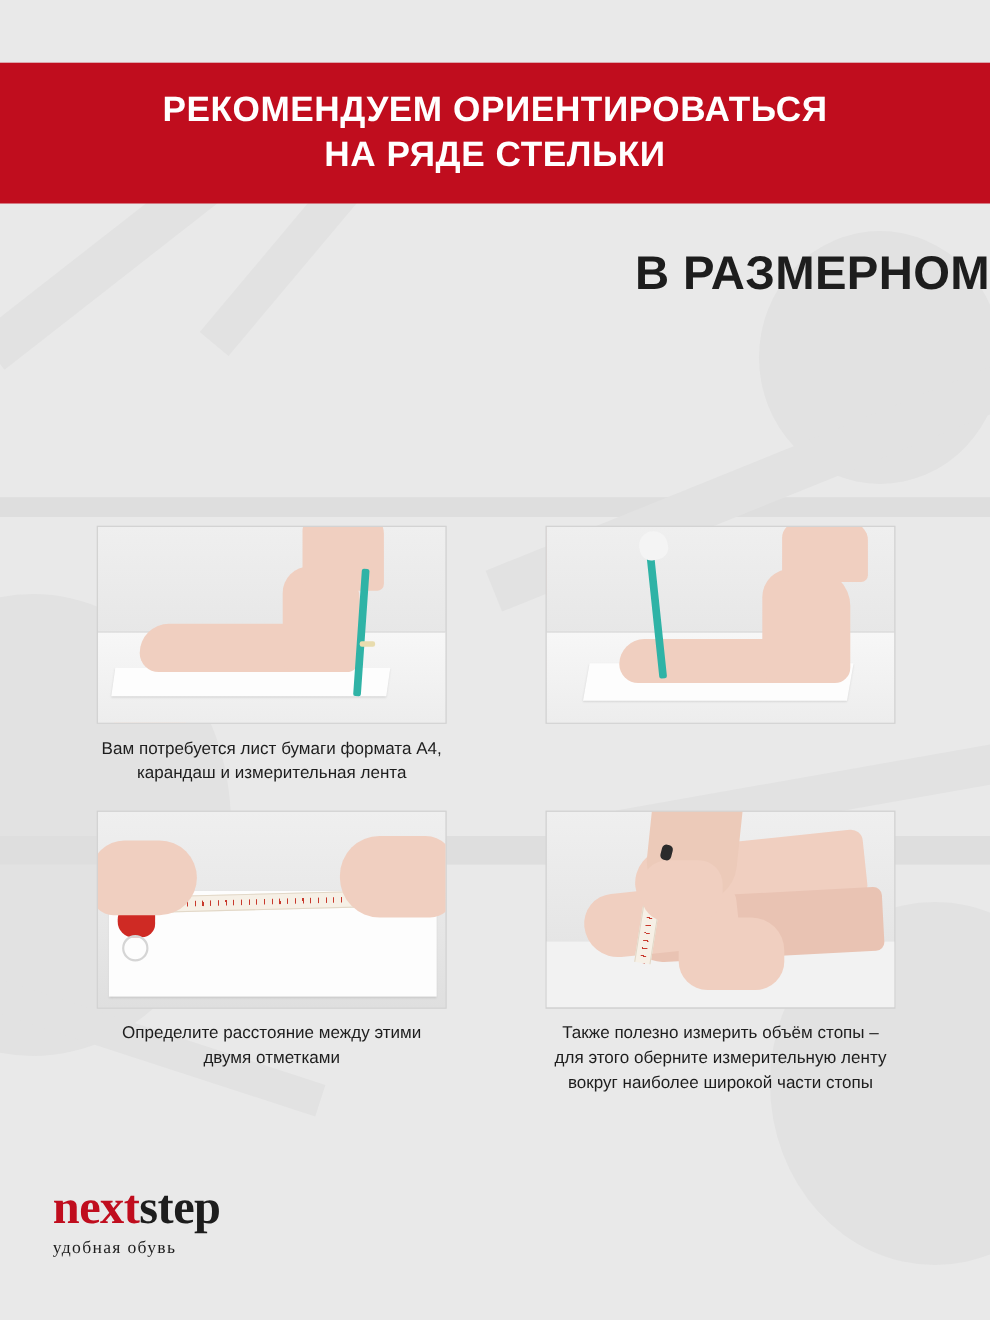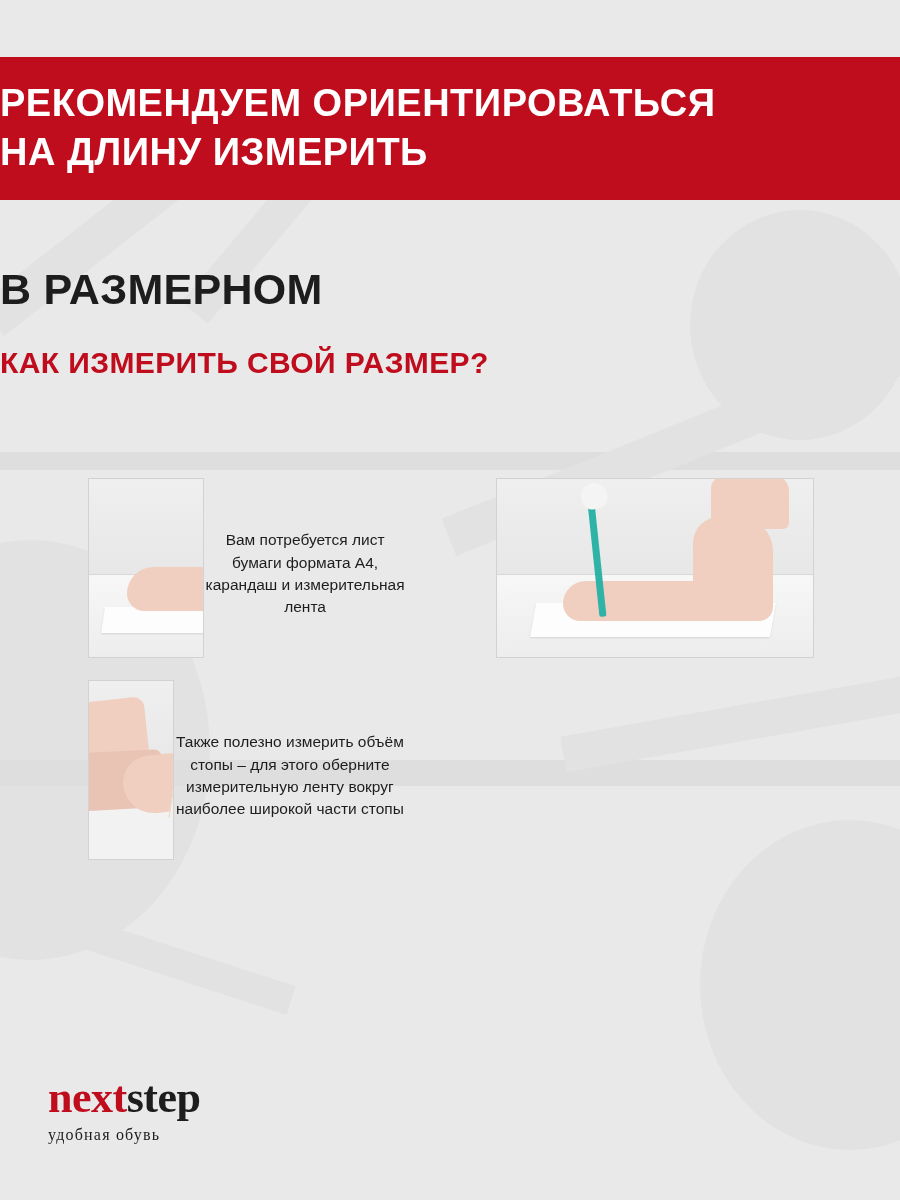--- a/index.html
+++ b/index.html
@@ -86,36 +86,35 @@
     position: absolute;
     left: 0; top: 57px;
     width: 900px;
     background: #c00d1e;
     z-index: 2;
     padding: 22px 0 24px 0;
     box-sizing: border-box;
   }
   .banner-line {
     color: #ffffff;
-    text-align: left;
+    text-align: center;
     font-weight: bold;
-    font-size: 38px;
+    font-size: 32px;
     letter-spacing: 0.5px;
     line-height: 1.28;
   }
 
   
   .headings {
     position: absolute;
     left: 0;
     top: 218px;
     width: 900px;
     z-index: 2;
-    text-align: left;
-    margin-top: 40px;
+    text-align: right;
   }
   .head-main {
     color: #1d1d1d;
     font-weight: bold;
     font-size: 43px;
     line-height: 1.45;
     letter-spacing: 0.3px;
   }
   .head-sub {
     margin-top: 26px;
@@ -132,21 +131,21 @@
     top: 478px;
     width: 726px;
     z-index: 2;
     display: grid;
     grid-template-columns: 318px 318px;
     column-gap: 90px;
     row-gap: 22px;
   }
   .step {
     display: flex;
-    flex-direction: row;
+    flex-direction: column;
     align-items: center;
   }
   .photo {
     width: 318px;
     height: 180px;
     position: relative;
     overflow: hidden;
     background: #dcdcdc;
     border: 1px solid #d2d2d2;
     box-sizing: border-box;
@@ -402,26 +401,25 @@
   <div class="bg-stripe s1"></div>
   <div class="bg-band b1"></div>
   <div class="bg-band b2"></div>
   <div class="bg-band b3"></div>
   <div class="bg-band b4"></div>
   <div class="bg-band b5"></div>
 </div>
 
 <div class="banner">
   <div class="banner-line">РЕКОМЕНДУЕМ ОРИЕНТИРОВАТЬСЯ</div>
-  <div class="banner-line">НА ДЛИНУ ИЗМЕРИТЬ</div>
+  <div class="banner-line">НА РЯДЕ СТЕЛЬКИ</div>
 </div>
 
 <div class="headings">
   <div class="head-main">В РАЗМЕРНОМ</div>
-  <div class="head-sub">КАК ИЗМЕРИТЬ СВОЙ РАЗМЕР?</div>
 </div>
 
 <div class="steps">
 
   <div class="step">
     <div class="photo p1">
       <div class="wall"></div>
       <div class="table"></div>
       <div class="paper"></div>
       <div class="skin foot"></div>
@@ -443,20 +441,32 @@
       <div class="skin foot"></div>
       <div class="skin heel"></div>
       <div class="skin leg"></div>
       <div class="arm2"></div>
       <div class="pencil2"></div>
       <div class="tip"></div>
       <div class="hand2"></div>
     </div>
   </div>
 
+  <div class="step">
+    <div class="photo p3">
+      <div class="wall"></div>
+      <div class="paper"></div>
+      <div class="tape"></div>
+      <div class="reel"></div>
+      <div class="ring3"></div>
+      <div class="handL"></div>
+      <div class="handR"></div>
+    </div>
+    <div class="caption">Определите расстояние между этими двумя отметками</div>
+  </div>
 
   <div class="step">
     <div class="photo p4">
       <div class="wall"></div>
       <div class="paper"></div>
       <div class="legA"></div>
       <div class="legB"></div>
       <div class="footF"></div>
       <div class="armT"></div>
       <div class="tape4"></div>

